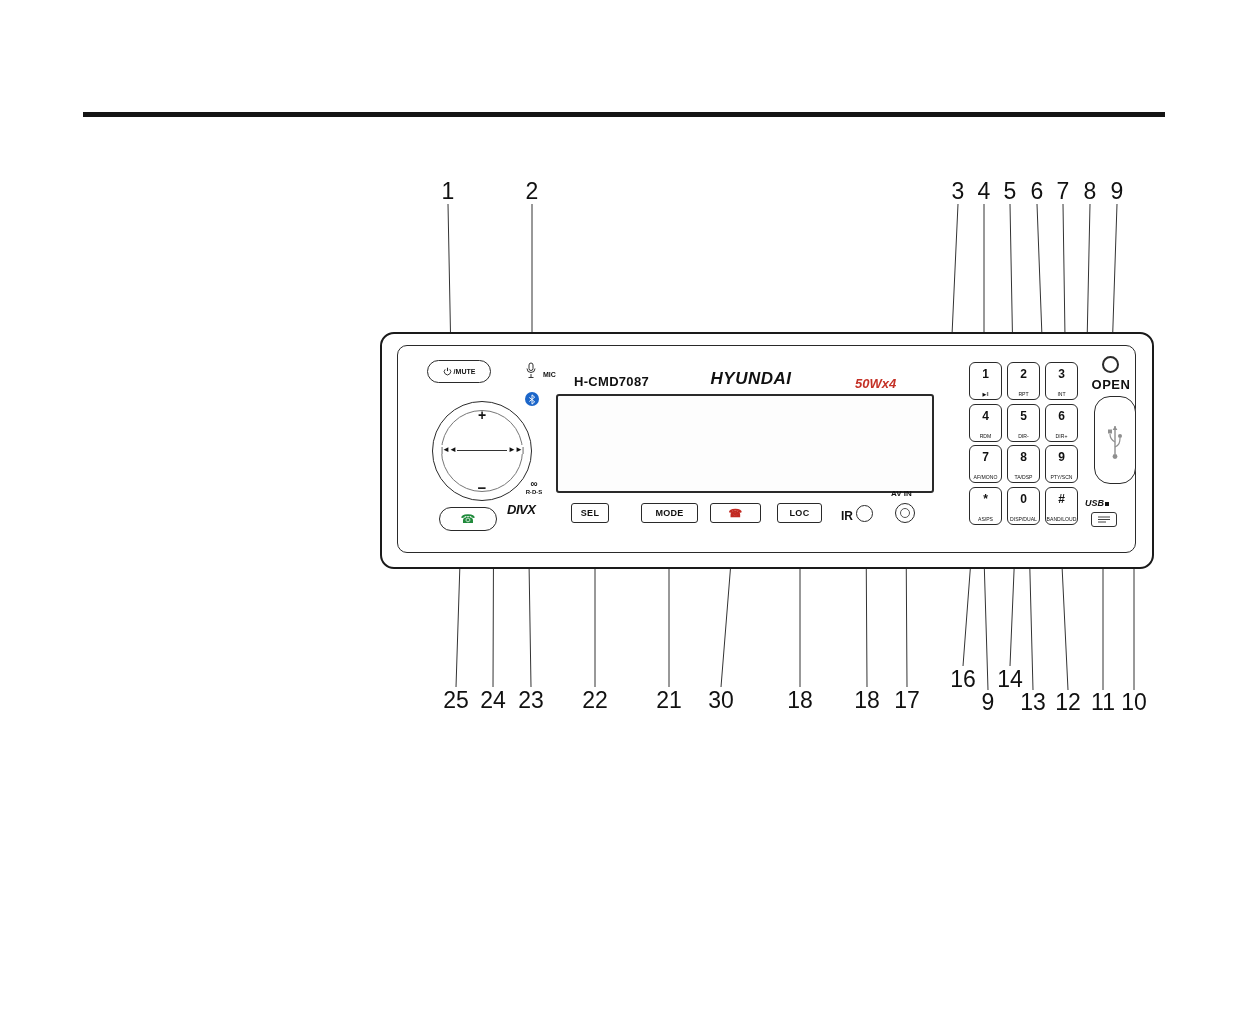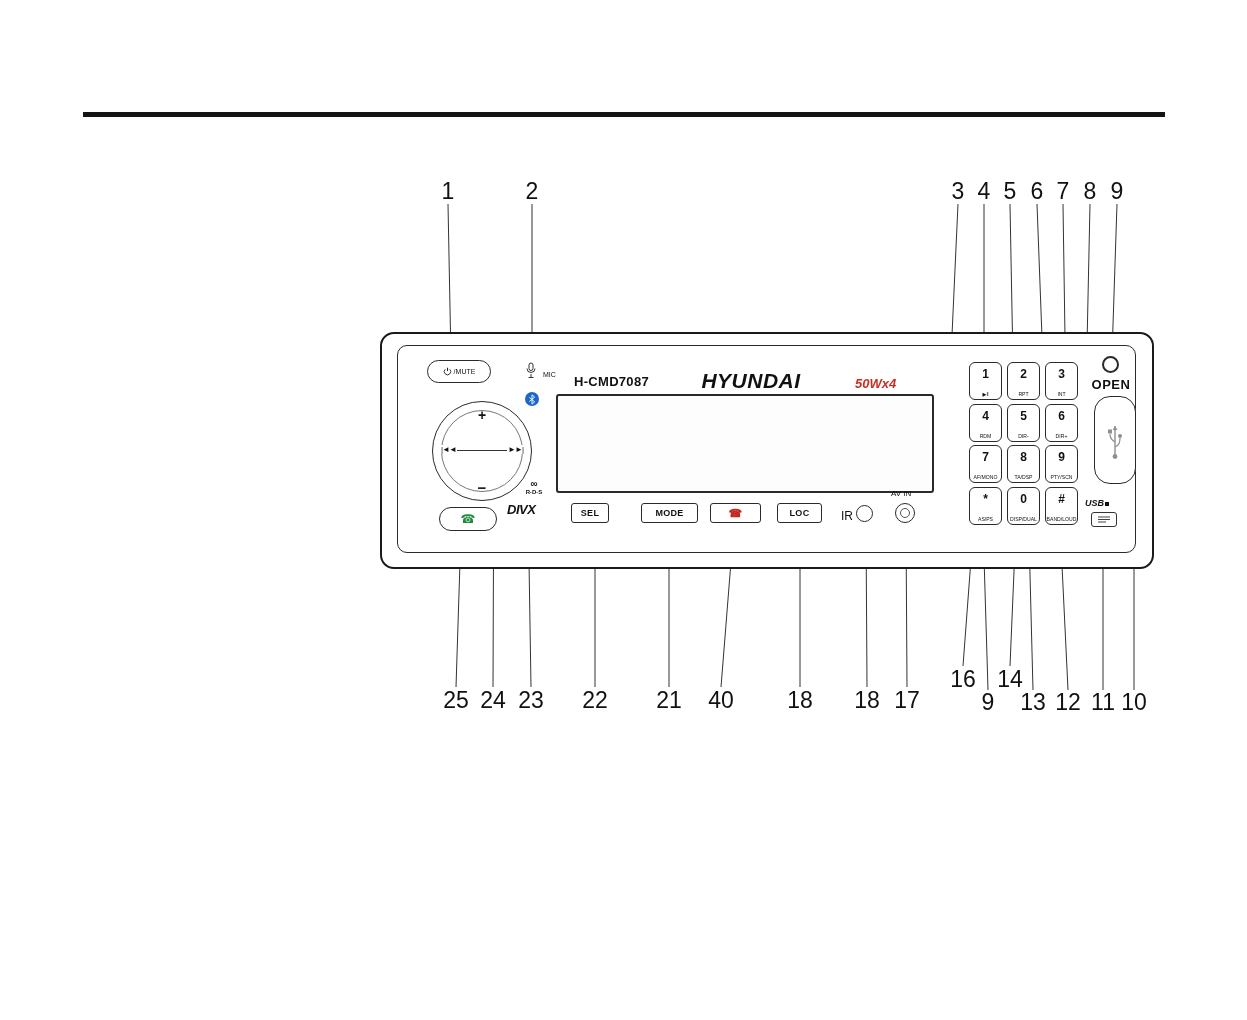--- a/index.html
+++ b/index.html
@@ -23,23 +23,23 @@
         border:1px solid #777;}
   .knob-plus{position:absolute;top:5px;left:0;right:0;text-align:center;font-size:14px;font-weight:bold;}
   .knob-minus{position:absolute;bottom:4px;left:0;right:0;text-align:center;font-size:15px;font-weight:bold;}
   .knob-line{position:absolute;top:48px;left:19px;width:60px;height:1px;background:#333;}
   .seek{position:absolute;top:43px;font-size:8px;letter-spacing:-1px;background:#fff;padding:0 1px;}
   .seek-l{left:7px;} .seek-r{right:7px;}
   #lcd{position:absolute;left:556px;top:394px;width:374px;height:95px;
        border:2px solid #2a2a2a;border-radius:3px;background:#fdfdfd;}
   .model{position:absolute;left:574px;top:374px;font-size:13px;font-weight:bold;letter-spacing:.3px;}
   .brand{position:absolute;left:688px;top:369px;width:126px;text-align:center;
-         font-size:21px;font-weight:bold;font-style:italic;letter-spacing:.5px;}
+         font-size:17px;font-weight:bold;font-style:italic;letter-spacing:.5px;}
   .rating{position:absolute;left:855px;top:376px;font-size:13px;font-weight:bold;font-style:italic;color:#c43126;}
-  .tiny{font-size:7px;font-weight:normal;}
+  .tiny{font-size:7px;font-weight:bold;}
   .key{position:absolute;width:31px;height:36px;border:1.5px solid #2a2a2a;border-radius:6px;background:#fff;}
   .kd{position:absolute;top:4px;left:0;right:0;text-align:center;font-size:12px;font-weight:bold;}
   .ks{position:absolute;bottom:2px;left:-6px;right:-6px;text-align:center;font-size:6px;white-space:nowrap;transform:scale(.85);}
   .bt-badge{position:absolute;left:525px;top:392px;width:14px;height:14px;border-radius:50%;background:#1c66c9;
             display:flex;align-items:center;justify-content:center;}
   .phone{font-size:12px;line-height:1;}
   .open-label{position:absolute;left:1088px;top:377px;width:46px;text-align:center;font-size:13px;font-weight:bold;letter-spacing:.5px;}
   .usb-door{position:absolute;left:1094px;top:396px;width:40px;height:86px;border:1.5px solid #2a2a2a;
             border-radius:16px;background:#fff;display:flex;align-items:center;justify-content:center;}
   .usb-label{position:absolute;left:1085px;top:498px;font-size:9px;font-weight:bold;font-style:italic;}
@@ -105,21 +105,21 @@
   <div class="callout" style="left:1134px;top:702px">10</div>
   <div class="callout" style="left:1103px;top:702px">11</div>
   <div class="callout" style="left:1068px;top:702px">12</div>
   <div class="callout" style="left:1033px;top:702px">13</div>
   <div class="callout" style="left:1010px;top:679px">14</div>
   <div class="callout" style="left:988px;top:702px">9</div>
   <div class="callout" style="left:963px;top:679px">16</div>
   <div class="callout" style="left:907px;top:700px">17</div>
   <div class="callout" style="left:867px;top:700px">18</div>
   <div class="callout" style="left:800px;top:700px">18</div>
-  <div class="callout" style="left:721px;top:700px">40</div>
+  <div class="callout" style="left:721px;top:700px">30</div>
   <div class="callout" style="left:669px;top:700px">21</div>
   <div class="callout" style="left:595px;top:700px">22</div>
   <div class="callout" style="left:531px;top:700px">23</div>
   <div class="callout" style="left:493px;top:700px">24</div>
   <div class="callout" style="left:456px;top:700px">25</div>
 
   <div id="frame"></div>
   <div id="panel"></div>
 
   <div class="btn pill" style="left:427px;top:360px;width:64px;height:23px;gap:2px">

